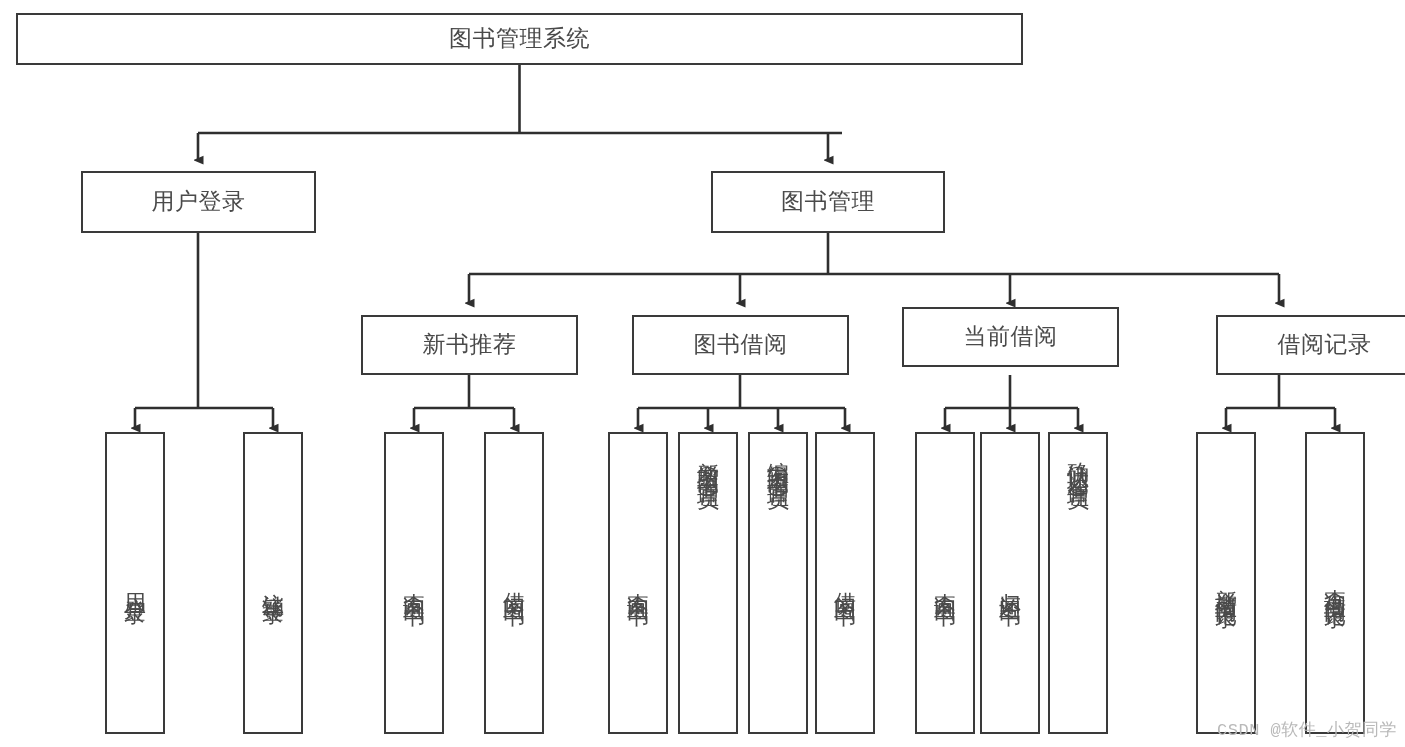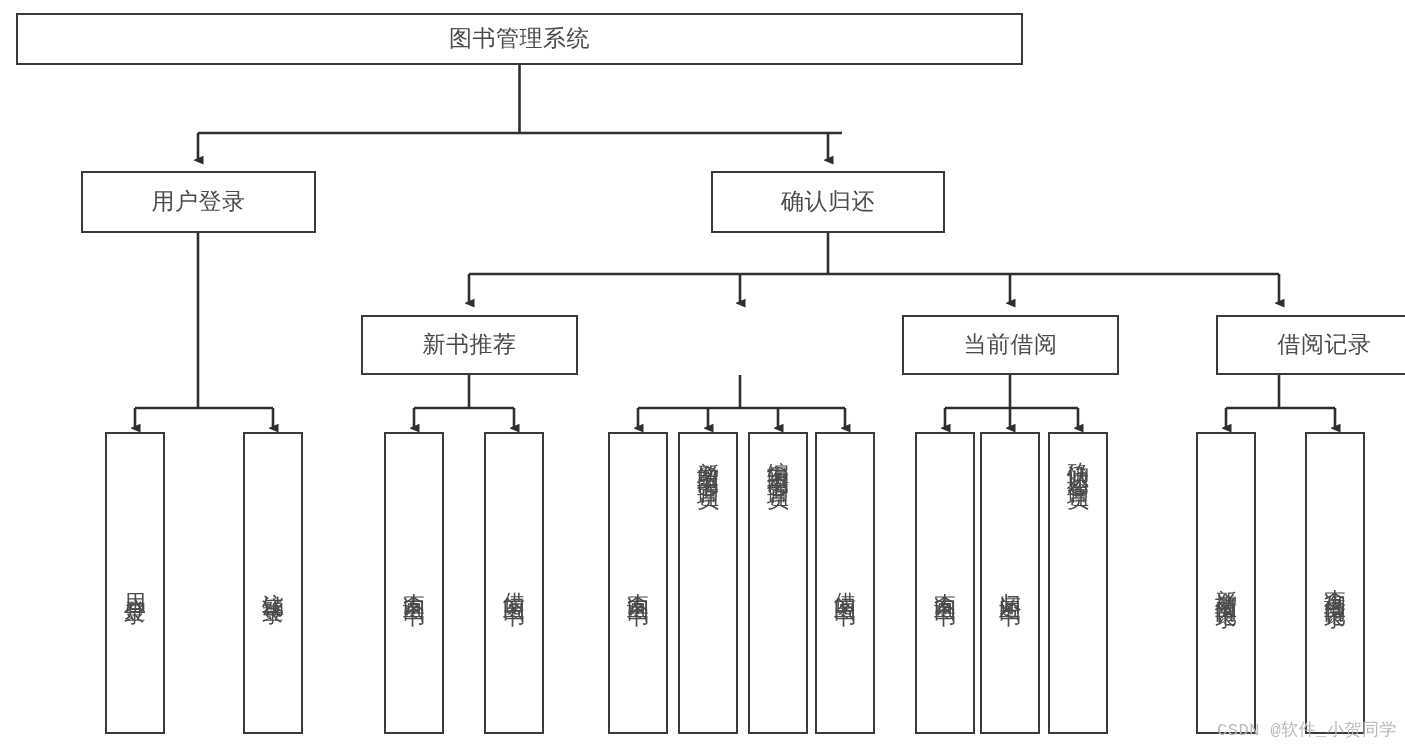--- a/index.html
+++ b/index.html
@@ -134,27 +134,30 @@
   </svg>
 
   <div class="node h root" style="left:16px; top:13px; width:1007px; height:52px;">
     <span class="label">图书管理系统</span>
   </div>
 
   <div class="node h" style="left:81px; top:171px; width:235px; height:62px;">
     <span class="label">用户登录</span>
   </div>
   <div class="node h" style="left:711px; top:171px; width:234px; height:62px;">
-    <span class="label">确认归还</span>
+    <span class="label">图书管理</span>
   </div>
 
   <div class="node h" style="left:361px; top:315px; width:217px; height:60px;">
     <span class="label">新书推荐</span>
   </div>
-  <div class="node h" style="left:902px; top:315px; width:217px; height:60px;">
+  <div class="node h" style="left:632px; top:315px; width:217px; height:60px;">
+    <span class="label">图书借阅</span>
+  </div>
+  <div class="node h" style="left:902px; top:307px; width:217px; height:60px;">
     <span class="label">当前借阅</span>
   </div>
   <div class="node h" style="left:1216px; top:315px; width:217px; height:60px;">
     <span class="label">借阅记录</span>
   </div>
 
   <div class="node v tall" style="left:105px; top:432px; width:60px; height:302px;">
     <span class="label">用户登录</span>
   </div>
   <div class="node v tall" style="left:243px; top:432px; width:60px; height:302px;">

